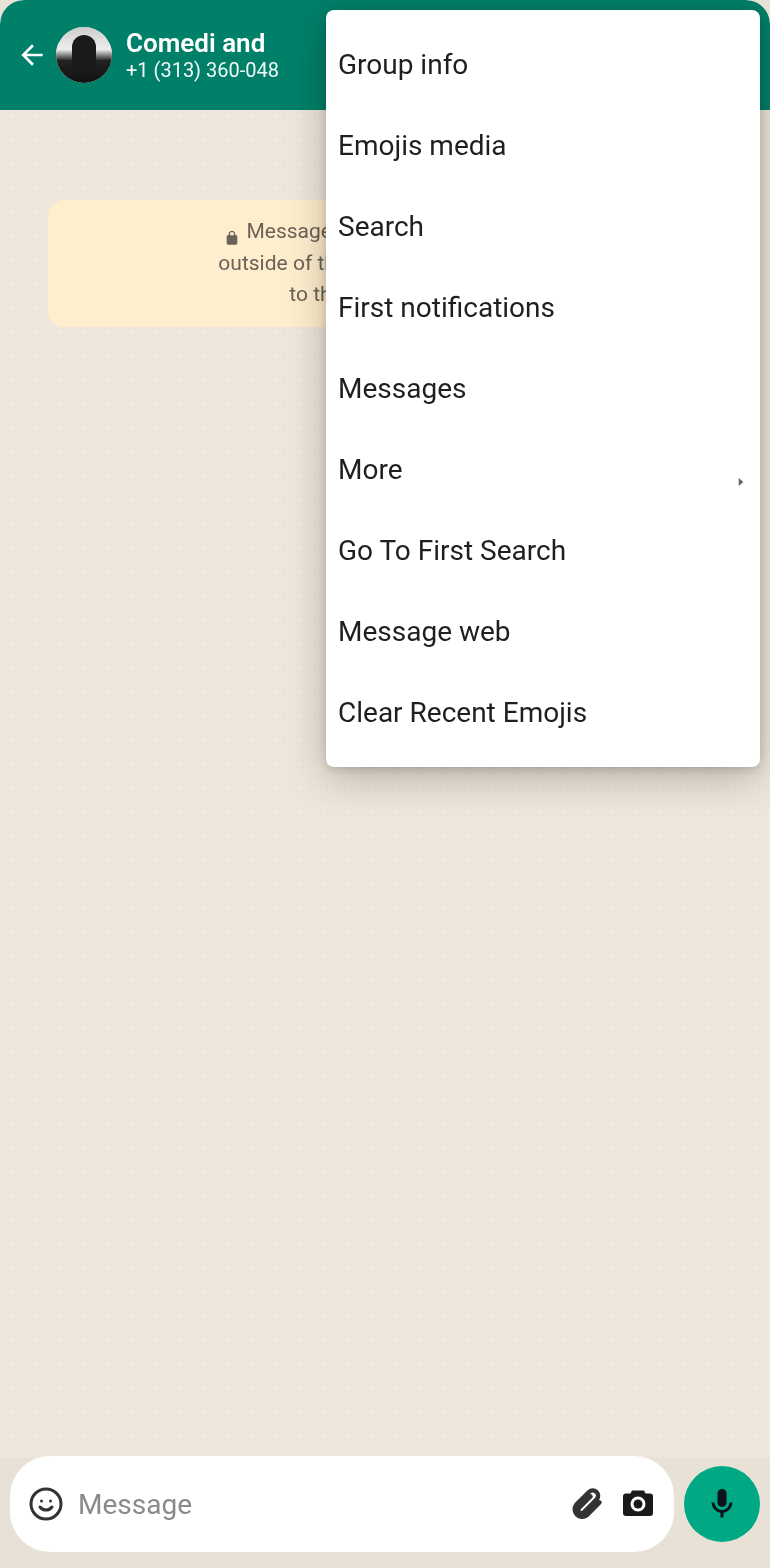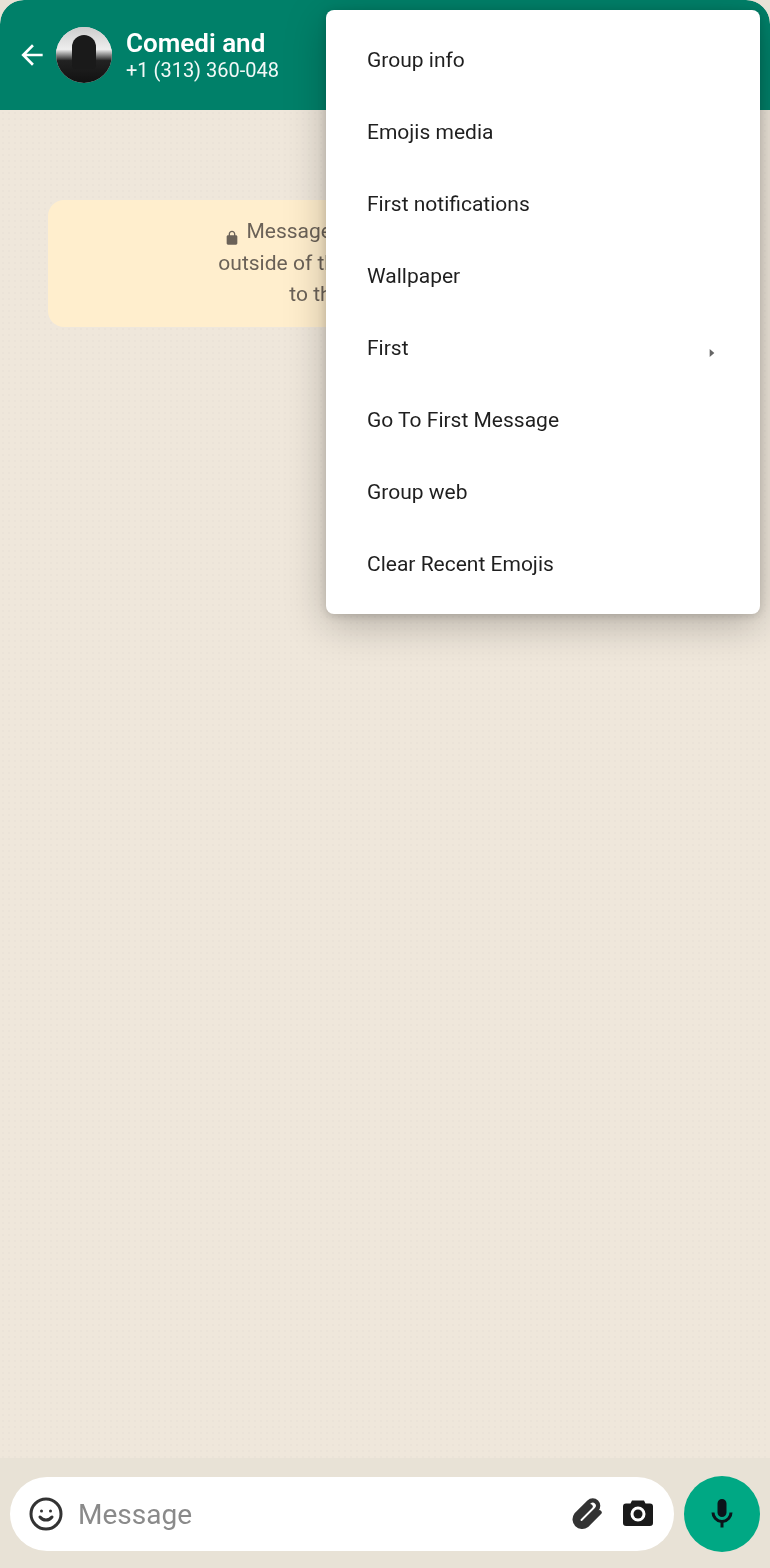--- a/index.html
+++ b/index.html
@@ -110,22 +110,22 @@
       top: 10px;
       right: 10px;
       width: 434px;
       background: white;
       border-radius: 8px;
       box-shadow: 0 10px 40px rgba(0,0,0,0.25), 0 2px 8px rgba(0,0,0,0.15);
       padding: 14px 0;
       z-index: 100;
     }
     .menu-item {
-      padding: 24px 41px;
-      font-size: 21px;
+      padding: 24px 12px;
+      font-size: 28px;
       color: #1f1f1f;
       display: flex;
       align-items: center;
       justify-content: space-between;
       cursor: pointer;
     }
     .menu-item .chev {
       width: 14px;
       height: 14px;
     }
@@ -134,21 +134,21 @@
       position: absolute;
       bottom: 16px;
       left: 10px;
       right: 10px;
       display: flex;
       align-items: center;
       gap: 10px;
     }
     .input-field {
       flex: 1;
-      height: 74px;
+      height: 96px;
       background: white;
       border-radius: 40px;
       display: flex;
       align-items: center;
       padding: 0 16px;
       gap: 12px;
     }
     .emoji-icon, .attach-icon, .camera-icon {
       width: 40px;
       height: 40px;
@@ -214,38 +214,41 @@
 </div>
 
 <div class="dropdown">
   <div class="menu-item">
     <span>Group info</span>
   </div>
   <div class="menu-item">
     <span>Emojis media</span>
   </div>
   <div class="menu-item">
+    <span>Search</span>
+  </div>
+  <div class="menu-item">
     <span>First notifications</span>
   </div>
   <div class="menu-item">
-    <span>Wallpaper</span>
-  </div>
-  <div class="menu-item">
-    <span>First</span>
+    <span>Messages</span>
+  </div>
+  <div class="menu-item">
+    <span>More</span>
     <span class="chev">
       <svg viewBox="0 0 24 24">
           <path d="M8 5l8 7-8 7z"></path>
         </svg>
     </span>
   </div>
   <div class="menu-item">
-    <span>Go To First Message</span>
-  </div>
-  <div class="menu-item">
-    <span>Group web</span>
+    <span>Go To First Search</span>
+  </div>
+  <div class="menu-item">
+    <span>Message web</span>
   </div>
   <div class="menu-item">
     <span>Clear Recent Emojis</span>
   </div>
 </div>
 
 <div class="input-bar">
   <div class="input-field">
     <div class="emoji-icon">
       <svg viewBox="0 0 24 24">

